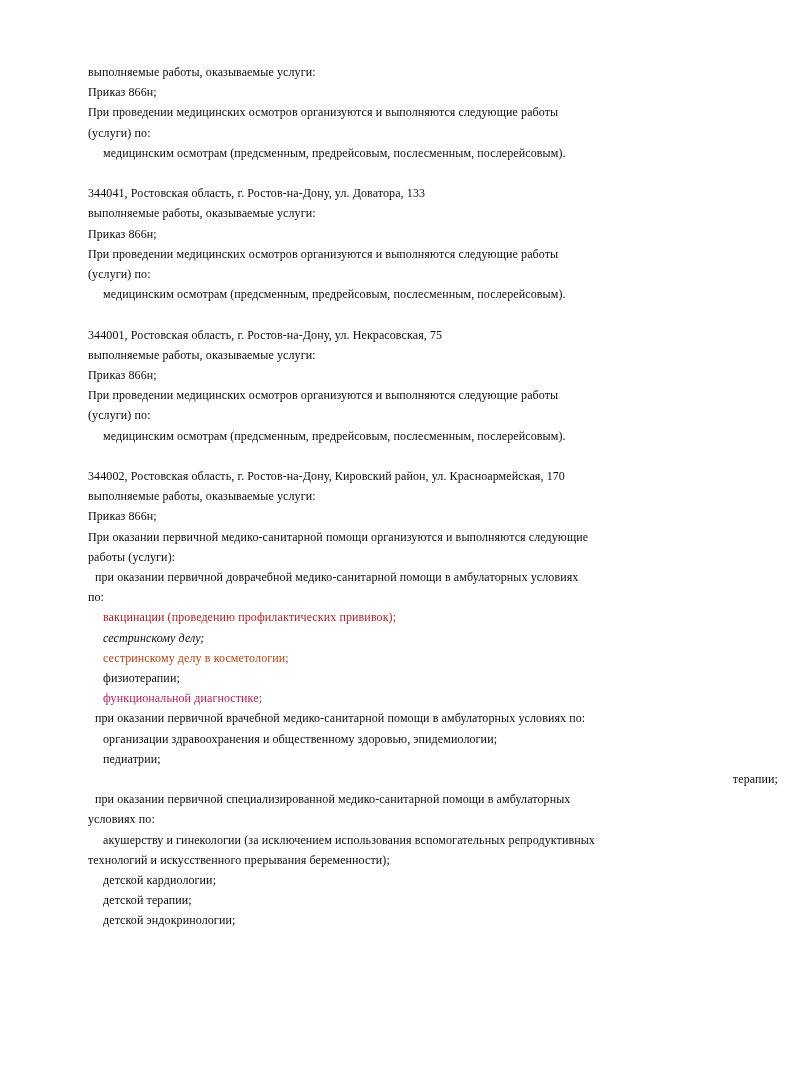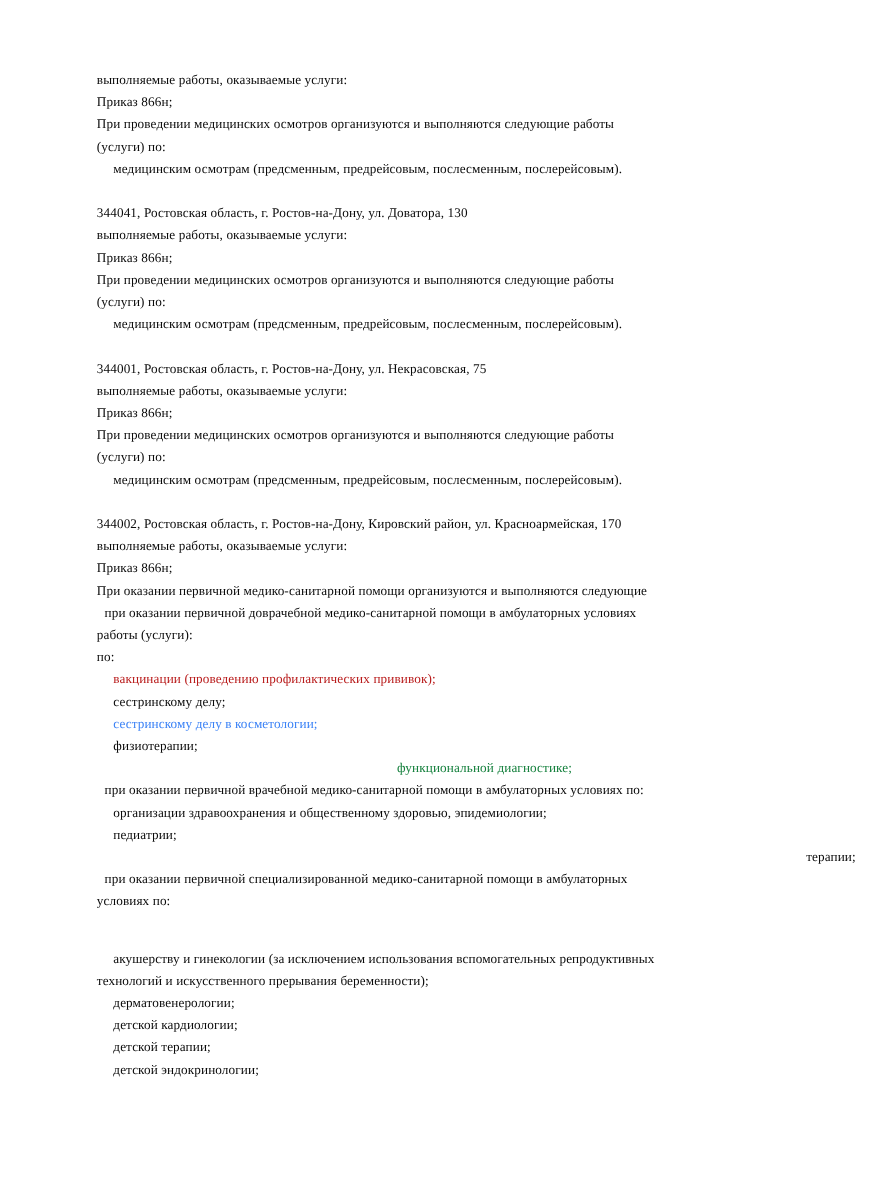--- a/index.html
+++ b/index.html
@@ -45,55 +45,54 @@
 <main class="doc-page">
   <div class="doc-content">
       <section class="doc-section">
         <p class="doc-line indent-0" style="color: rgb(10, 10, 10);">выполняемые работы, оказываемые услуги:</p>
         <p class="doc-line indent-0" style="color: rgb(10, 10, 10);">Приказ 866н;</p>
         <p class="doc-line indent-0" style="color: rgb(10, 10, 10);">При проведении медицинских осмотров организуются и выполняются следующие работы</p>
         <p class="doc-line indent-0" style="color: rgb(10, 10, 10);">(услуги) по:</p>
         <p class="doc-line indent-2" style="color: rgb(10, 10, 10);">медицинским осмотрам (предсменным, предрейсовым, послесменным, послерейсовым).</p>
       </section>
       <section class="doc-section">
-        <p class="doc-line indent-0" style="color: rgb(10, 10, 10);">344041, Ростовская область, г. Ростов-на-Дону, ул. Доватора, 130</p>
+        <p class="doc-line indent-0" style="color: rgb(10, 10, 10);">344041, Ростовская область, г. Ростов-на-Дону, ул. Доватора, 133</p>
         <p class="doc-line indent-0" style="color: rgb(10, 10, 10);">выполняемые работы, оказываемые услуги:</p>
         <p class="doc-line indent-0" style="color: rgb(10, 10, 10);">Приказ 866н;</p>
         <p class="doc-line indent-0" style="color: rgb(10, 10, 10);">При проведении медицинских осмотров организуются и выполняются следующие работы</p>
         <p class="doc-line indent-0" style="color: rgb(10, 10, 10);">(услуги) по:</p>
         <p class="doc-line indent-2" style="color: rgb(10, 10, 10);">медицинским осмотрам (предсменным, предрейсовым, послесменным, послерейсовым).</p>
       </section>
       <section class="doc-section">
         <p class="doc-line indent-0" style="color: rgb(10, 10, 10);">344001, Ростовская область, г. Ростов-на-Дону, ул. Некрасовская, 75</p>
         <p class="doc-line indent-0" style="color: rgb(10, 10, 10);">выполняемые работы, оказываемые услуги:</p>
         <p class="doc-line indent-0" style="color: rgb(10, 10, 10);">Приказ 866н;</p>
         <p class="doc-line indent-0" style="color: rgb(10, 10, 10);">При проведении медицинских осмотров организуются и выполняются следующие работы</p>
         <p class="doc-line indent-0" style="color: rgb(10, 10, 10);">(услуги) по:</p>
         <p class="doc-line indent-2" style="color: rgb(10, 10, 10);">медицинским осмотрам (предсменным, предрейсовым, послесменным, послерейсовым).</p>
       </section>
       <section class="doc-section">
         <p class="doc-line indent-0" style="color: rgb(10, 10, 10);">344002, Ростовская область, г. Ростов-на-Дону, Кировский район, ул. Красноармейская, 170</p>
         <p class="doc-line indent-0" style="color: rgb(10, 10, 10);">выполняемые работы, оказываемые услуги:</p>
         <p class="doc-line indent-0" style="color: rgb(10, 10, 10);">Приказ 866н;</p>
         <p class="doc-line indent-0" style="color: rgb(10, 10, 10);">При оказании первичной медико-санитарной помощи организуются и выполняются следующие</p>
+        <p class="doc-line indent-0" style="color: rgb(10, 10, 10);">работы (услуги):</p>
         <p class="doc-line indent-1" style="color: rgb(10, 10, 10);">при оказании первичной доврачебной медико-санитарной помощи в амбулаторных условиях</p>
-        <p class="doc-line indent-0" style="color: rgb(10, 10, 10);">работы (услуги):</p>
         <p class="doc-line indent-0" style="color: rgb(10, 10, 10);">по:</p>
         <p class="doc-line indent-2" style="color: #b91c1c;">вакцинации (проведению профилактических прививок);</p>
-        <p class="doc-line indent-2" style="color: rgb(10, 10, 10);">сестринскому делу;</p>
-        <p class="doc-line indent-2" style="color: #3b82f6;">сестринскому делу в косметологии;</p>
+        <p class="doc-line indent-2" style="color: rgb(10, 10, 10); font-style: italic;">сестринскому делу;</p>
+        <p class="doc-line indent-2" style="color: #c2410c;">сестринскому делу в косметологии;</p>
         <p class="doc-line indent-2" style="color: rgb(10, 10, 10);">физиотерапии;</p>
-        <p class="doc-line indent-2" style="color: #15803d; text-align: center;">функциональной диагностике;</p>
+        <p class="doc-line indent-2" style="color: #be185d;">функциональной диагностике;</p>
         <p class="doc-line indent-1" style="color: rgb(10, 10, 10);">при оказании первичной врачебной медико-санитарной помощи в амбулаторных условиях по:</p>
         <p class="doc-line indent-2" style="color: rgb(10, 10, 10);">организации здравоохранения и общественному здоровью, эпидемиологии;</p>
         <p class="doc-line indent-2" style="color: rgb(10, 10, 10);">педиатрии;</p>
         <p class="doc-line indent-2" style="color: rgb(10, 10, 10); text-align: right;">терапии;</p>
         <p class="doc-line indent-1" style="color: rgb(10, 10, 10);">при оказании первичной специализированной медико-санитарной помощи в амбулаторных</p>
         <p class="doc-line indent-0" style="color: rgb(10, 10, 10);">условиях по:</p>
-        <p class="doc-line indent-2" style="color: rgb(10, 10, 10); margin-top: 31px;">акушерству и гинекологии (за исключением использования вспомогательных репродуктивных</p>
+        <p class="doc-line indent-2" style="color: rgb(10, 10, 10);">акушерству и гинекологии (за исключением использования вспомогательных репродуктивных</p>
         <p class="doc-line indent-0" style="color: rgb(10, 10, 10);">технологий и искусственного прерывания беременности);</p>
-        <p class="doc-line indent-2" style="color: rgb(10, 10, 10);">дерматовенерологии;</p>
         <p class="doc-line indent-2" style="color: rgb(10, 10, 10);">детской кардиологии;</p>
         <p class="doc-line indent-2" style="color: rgb(10, 10, 10);">детской терапии;</p>
         <p class="doc-line indent-2" style="color: rgb(10, 10, 10); font-family: Liberation Serif, serif;">детской эндокринологии;</p>
       </section>
     </div>
 </main>
 
 </body></html>

